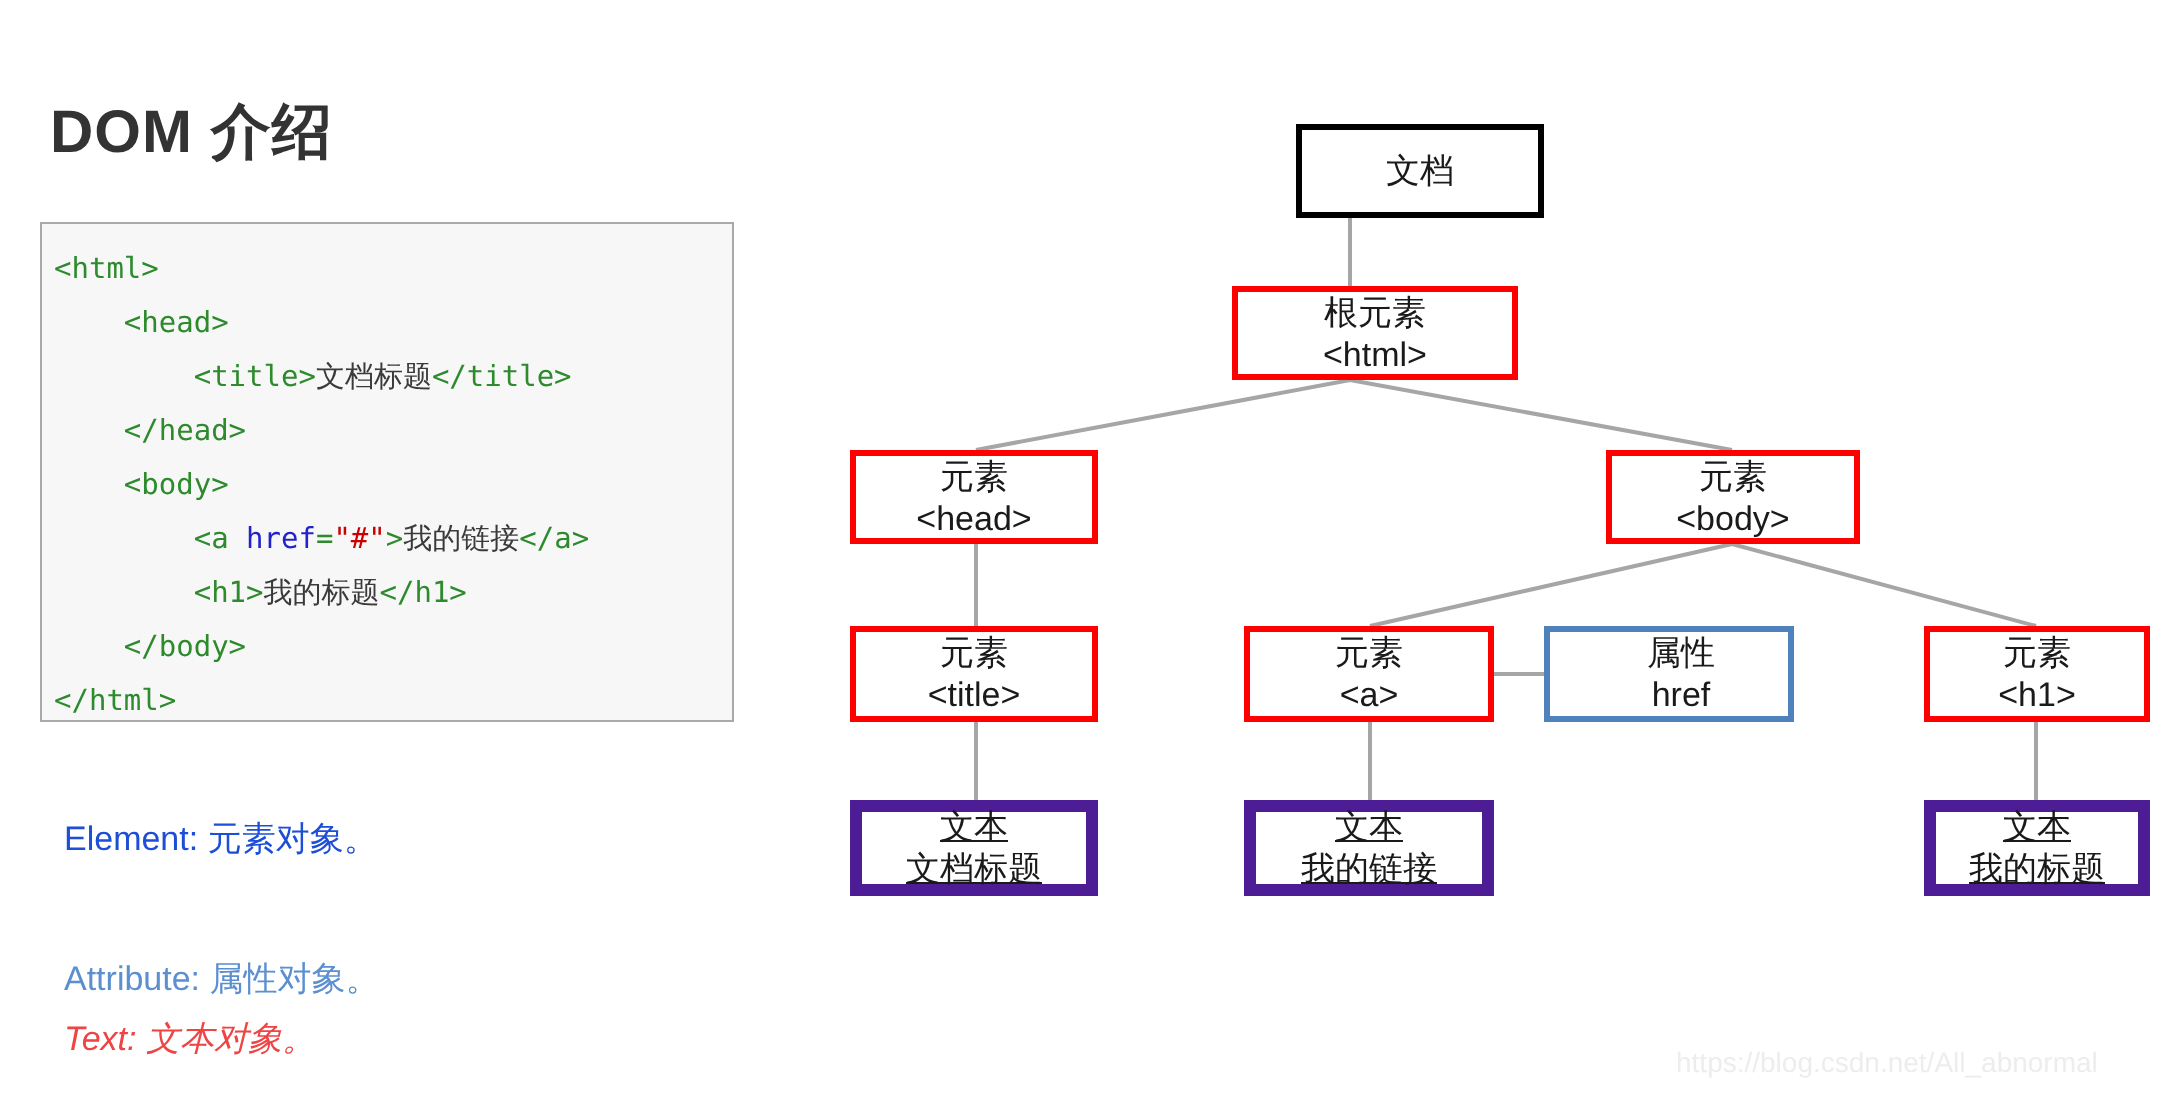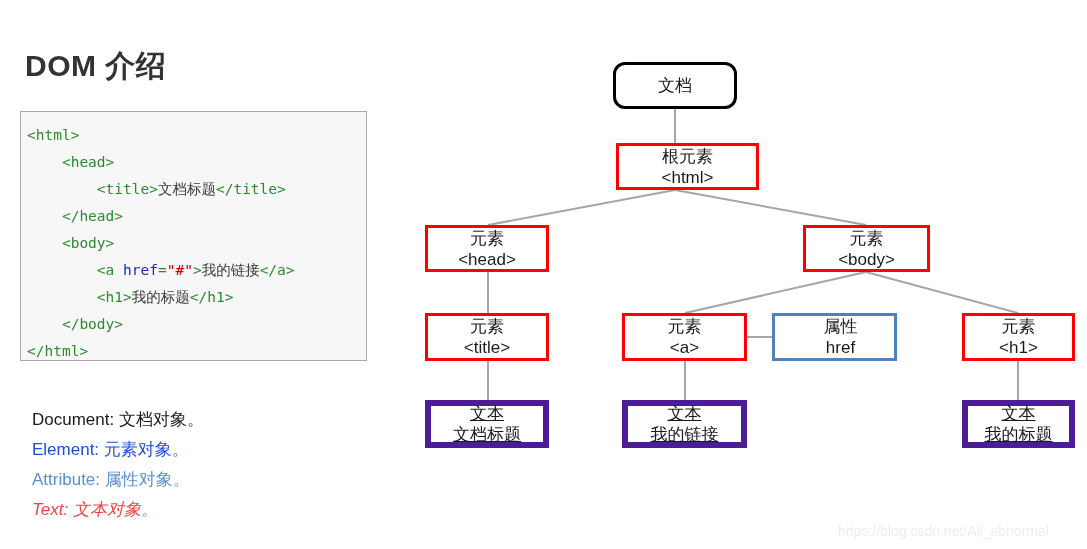--- a/index.html
+++ b/index.html
@@ -53,21 +53,21 @@
   #legend {
     position: absolute;
     left: 32px;
     top: 405px;
     font-size: 17px;
     line-height: 30px;
   }
   .legend-row { white-space: nowrap; }
   .legend-document  { color: #1a1a1a; }
   .legend-element   { color: #e60000; }
-  .legend-attribute { color: #5b8fd0; }
+  .legend-attribute { color: #5b8fd0; margin-top: 40px; }
   .legend-text      { color: #00a03c; }
 
   
   #tree {
     position: absolute;
     left: 0;
     top: 0;
     width: 1087px;
     height: 549px;
     pointer-events: none;
@@ -92,21 +92,21 @@
     text-align: center;
     pointer-events: auto;
   }
   .node .l1, .node .l2 { display: block; white-space: nowrap; }
 
   .node-document  { border: 3px solid #000000; }
   .node-element   { border: 3px solid #ff0000; }
   .node-attribute { border: 3px solid #4f81bd; padding-left: 12px; }
   .node-text      { border: 6px solid #4c1d95; text-decoration: underline; }
 
-  #n-document  { left: 613px; top: 62px;  width: 124px; height: 47px; border-radius: 12px; }
+  #n-document  { left: 648px; top: 62px;  width: 124px; height: 47px; }
   #n-html      { left: 616px; top: 143px; width: 143px; height: 47px; }
   #n-head      { left: 425px; top: 225px; width: 124px; height: 47px; }
   #n-body      { left: 803px; top: 225px; width: 127px; height: 47px; }
   #n-title     { left: 425px; top: 313px; width: 124px; height: 48px; }
   #n-a         { left: 622px; top: 313px; width: 125px; height: 48px; }
   #n-href      { left: 772px; top: 313px; width: 125px; height: 48px; }
   #n-h1        { left: 962px; top: 313px; width: 113px; height: 48px; }
   #n-text-title{ left: 425px; top: 400px; width: 124px; height: 48px; }
   #n-text-a    { left: 622px; top: 400px; width: 125px; height: 48px; }
   #n-text-h1   { left: 962px; top: 400px; width: 113px; height: 48px; }
@@ -131,21 +131,20 @@
     <div class="code-line"><span>        </span><span class="tag">&lt;title&gt;</span><span class="txt">文档标题</span><span class="tag">&lt;/title&gt;</span></div>
     <div class="code-line"><span>    </span><span class="tag">&lt;/head&gt;</span></div>
     <div class="code-line"><span>    </span><span class="tag">&lt;body&gt;</span></div>
     <div class="code-line"><span>        </span><span class="tag">&lt;a </span><span class="attr">href</span><span class="eq">=</span><span class="str">"#"</span><span class="tag">&gt;</span><span class="txt">我的链接</span><span class="tag">&lt;/a&gt;</span></div>
     <div class="code-line"><span>        </span><span class="tag">&lt;h1&gt;</span><span class="txt">我的标题</span><span class="tag">&lt;/h1&gt;</span></div>
     <div class="code-line"><span>    </span><span class="tag">&lt;/body&gt;</span></div>
     <div class="code-line"><span></span><span class="tag">&lt;/html&gt;</span></div>
   </div>
 
 <div id="legend">
-    <div class="legend-row legend-document" style="color: rgb(26, 26, 26);"><span>Document:  </span><span>文档对象。</span></div>
     <div class="legend-row legend-element" style="color: #1d4ed8;"><span>Element:  </span><span>元素对象。</span></div>
     <div class="legend-row legend-attribute" style="color: rgb(91, 143, 208);"><span>Attribute:  </span><span>属性对象。</span></div>
     <div class="legend-row legend-text" style="color: #ef4444; font-style: italic;"><span>Text:  </span><span>文本对象。</span></div>
   </div>
 
 <div id="tree">
 
   <svg id="tree-lines" viewBox="0 0 1087 549" xmlns="http://www.w3.org/2000/svg">
     <g stroke="#a6a6a6" stroke-width="2" fill="none">
       <line x1="675" y1="109" x2="675" y2="143"></line>

